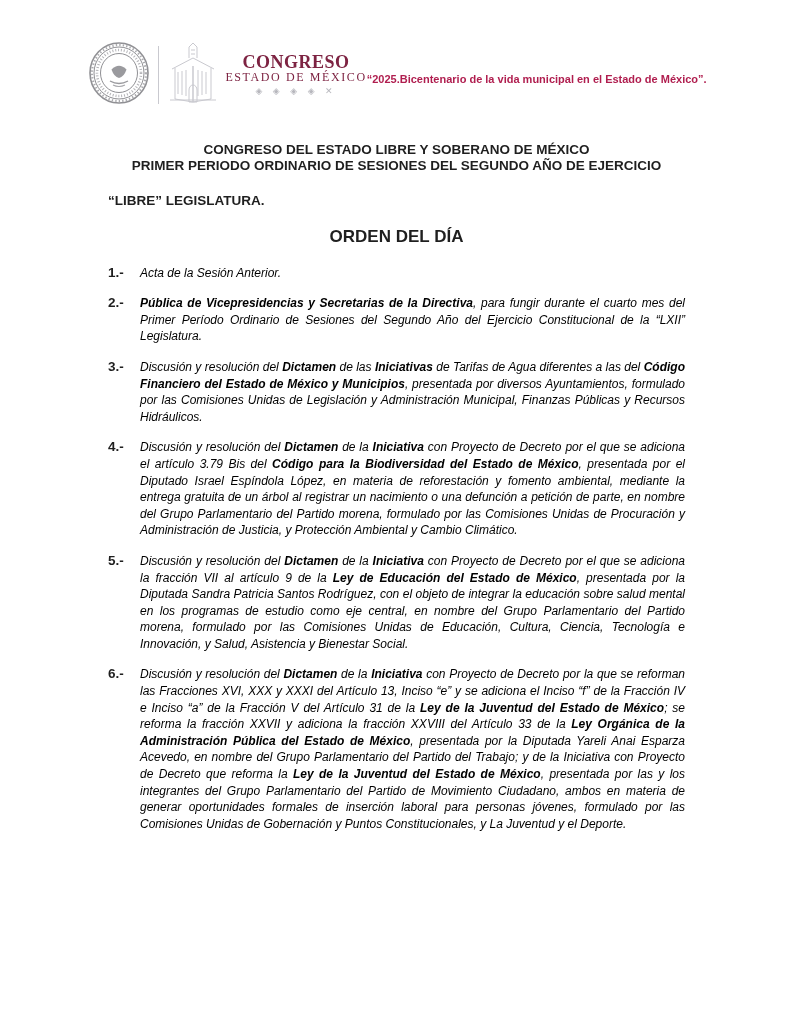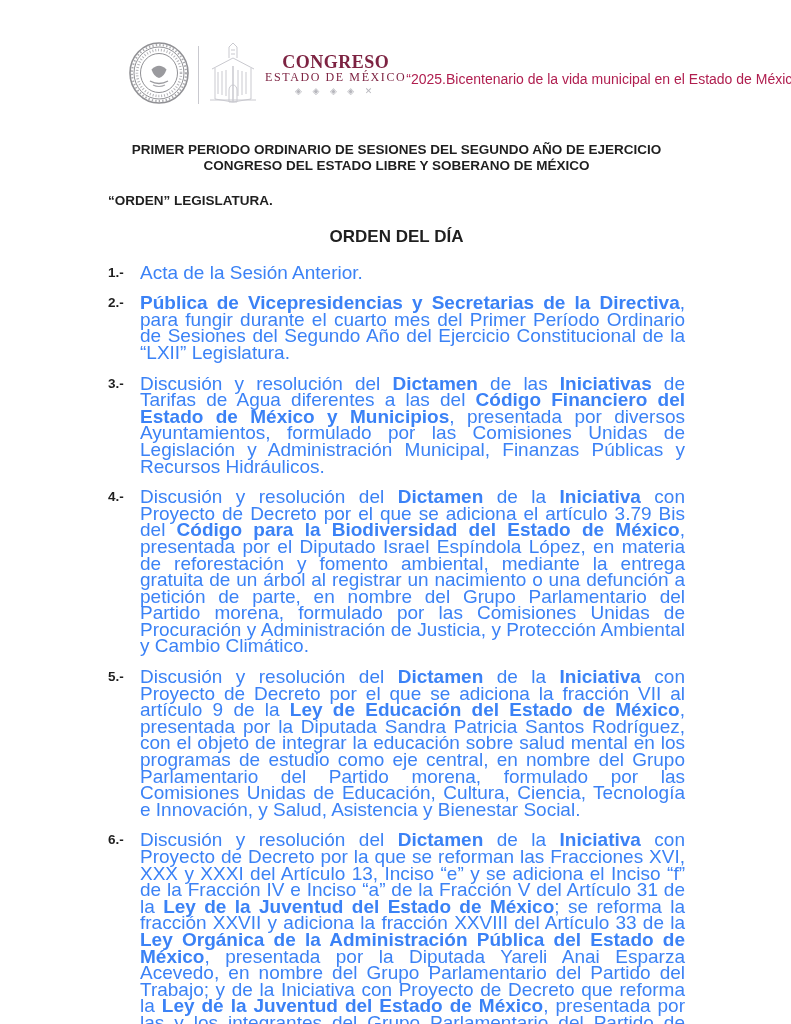--- a/index.html
+++ b/index.html
@@ -10,20 +10,21 @@
     color: #222222;
     overflow: hidden;
   }
   .page { width: 791px; height: 1024px; background: #ffffff; position: relative; }
 
   
   .header-row {
     display: flex; align-items: center;
     padding: 28px 124px 0 128px;
     height: 122px;
+    justify-content: center;
   }
   .seal-wrap { flex: 0 0 auto; }
   .logo-divider {
     width: 1px; height: 58px;
     background: #c9c9cf;
     margin: 0 9px 0 8px;
     flex: 0 0 auto;
   }
   .building-wrap { flex: 0 0 auto; margin-right: 7px; }
   .logo-text { display: flex; flex-direction: column; align-items: center; flex: 0 0 auto; }
@@ -45,22 +46,22 @@
   .logo-glyphs {
     font-size: 9px;
     letter-spacing: 4px;
     color: #b7b7bd;
     line-height: 13px;
     margin-top: 2px;
     white-space: nowrap;
   }
   .header-quote {
     margin-left: auto;
-    font-size: 14px;
-    font-weight: normal;
+    font-size: 11px;
+    font-weight: bold;
     color: #b01e4f;
     white-space: nowrap;
     padding-top: 8px;
   }
 
   
   .doc-title {
     margin: 20px 106px 0 108px;
     text-align: center;
     font-weight: bold;
@@ -95,24 +96,25 @@
     grid-template-columns: 32px 1fr;
     margin-bottom: 14px;
   }
   .item-num {
     font-weight: bold;
     font-size: 13.5px;
     line-height: 16.6px;
     color: #1f1f1f;
   }
   .item-text {
-    font-size: 19px;
+    font-size: 12px;
     line-height: 16.6px;
     text-align: justify;
-    color: #3b82f6;
+    color: #000000;
+    font-style: italic;
   }
   .item-text .b { font-weight: bold; }
 </style>
 </head>
 <body>
 
 <div class="page">
 
   <header class="header-row">
     <span class="seal-wrap">
@@ -142,25 +144,25 @@
     </span>
     <span class="logo-text">
       <span class="logo-title">CONGRESO</span>
       <span class="logo-subtitle">ESTADO DE MÉXICO</span>
       <span class="logo-glyphs">◈ ◈ ◈ ◈ ✕</span>
     </span>
     <span class="header-quote">“2025.Bicentenario de la vida municipal en el Estado de México”.</span>
   </header>
 
   <h1 class="doc-title">
+    <div>CONGRESO DEL ESTADO LIBRE Y SOBERANO DE MÉXICO</div>
     <div>PRIMER PERIODO ORDINARIO DE SESIONES DEL SEGUNDO AÑO DE EJERCICIO</div>
-    <div>CONGRESO DEL ESTADO LIBRE Y SOBERANO DE MÉXICO</div>
   </h1>
 
-  <div class="legislature-line">“ORDEN” LEGISLATURA.</div>
+  <div class="legislature-line">“LIBRE” LEGISLATURA.</div>
 
   <h2 class="agenda-heading">ORDEN DEL DÍA</h2>
 
   <div class="agenda-list">
       <div class="agenda-item">
         <span class="item-num">1.-</span>
         <p class="item-text"><span>Acta de la Sesión Anterior.</span></p>
       </div>
       <div class="agenda-item">
         <span class="item-num">2.-</span>

